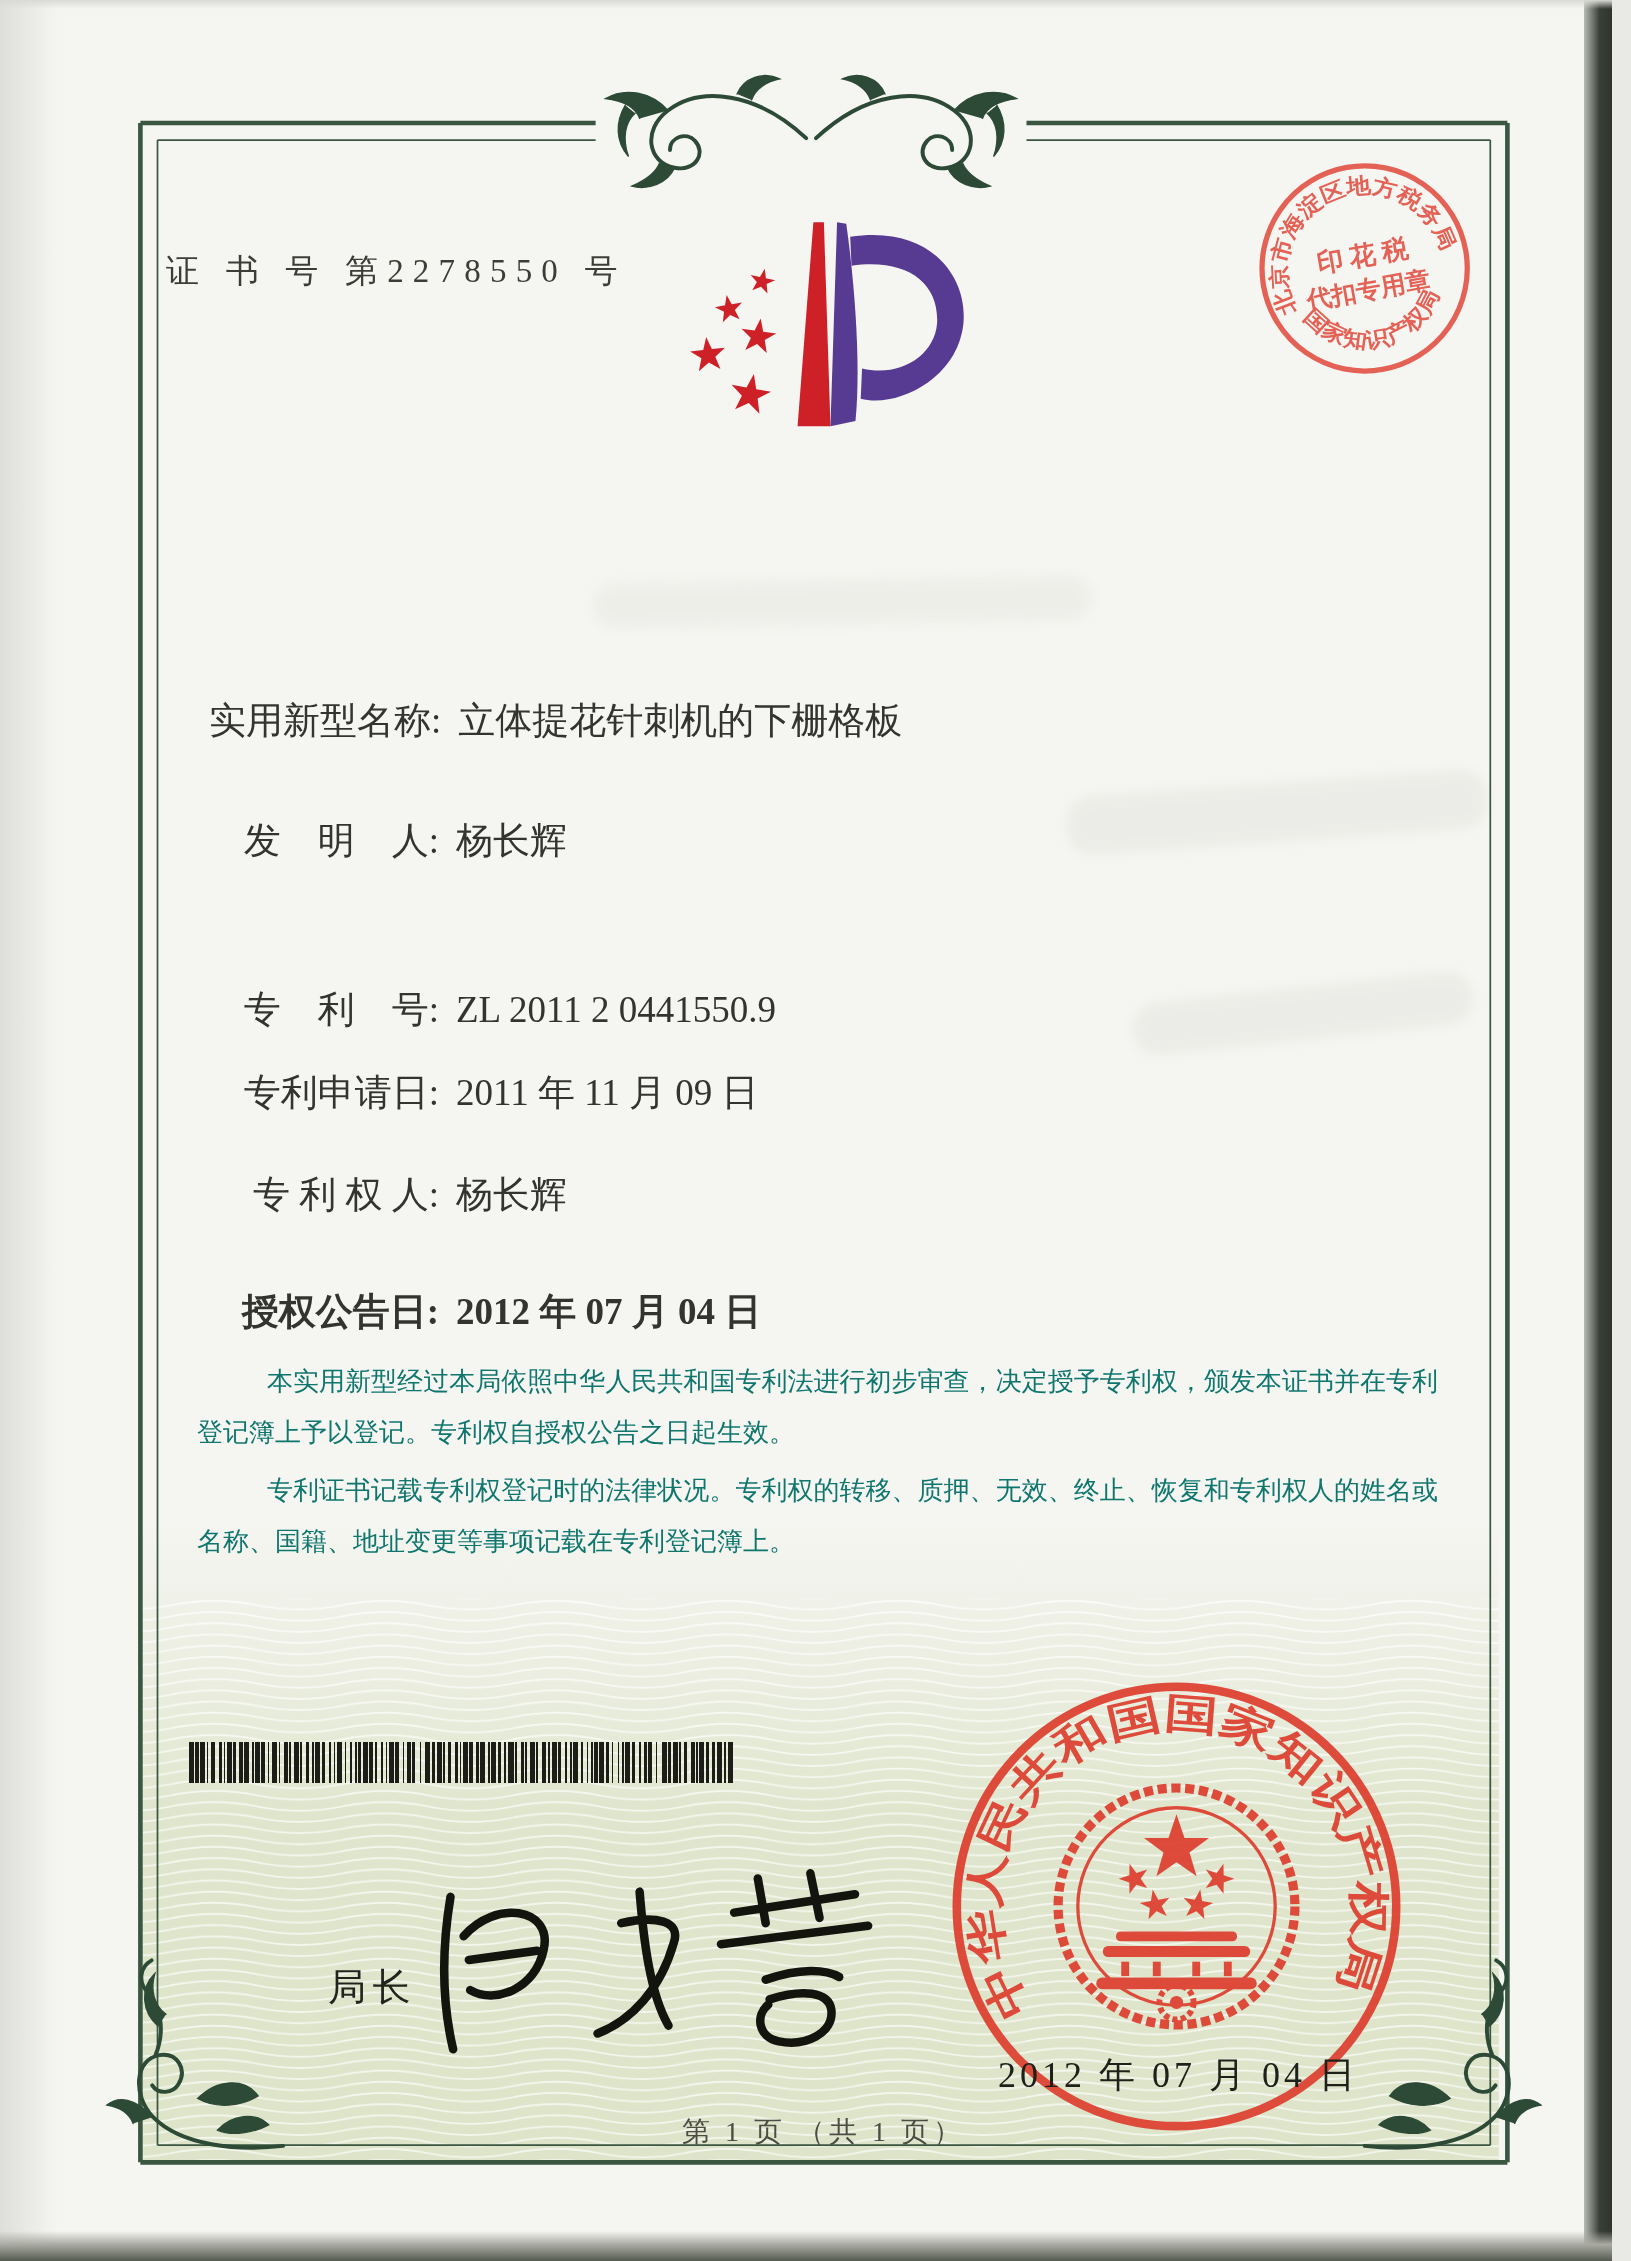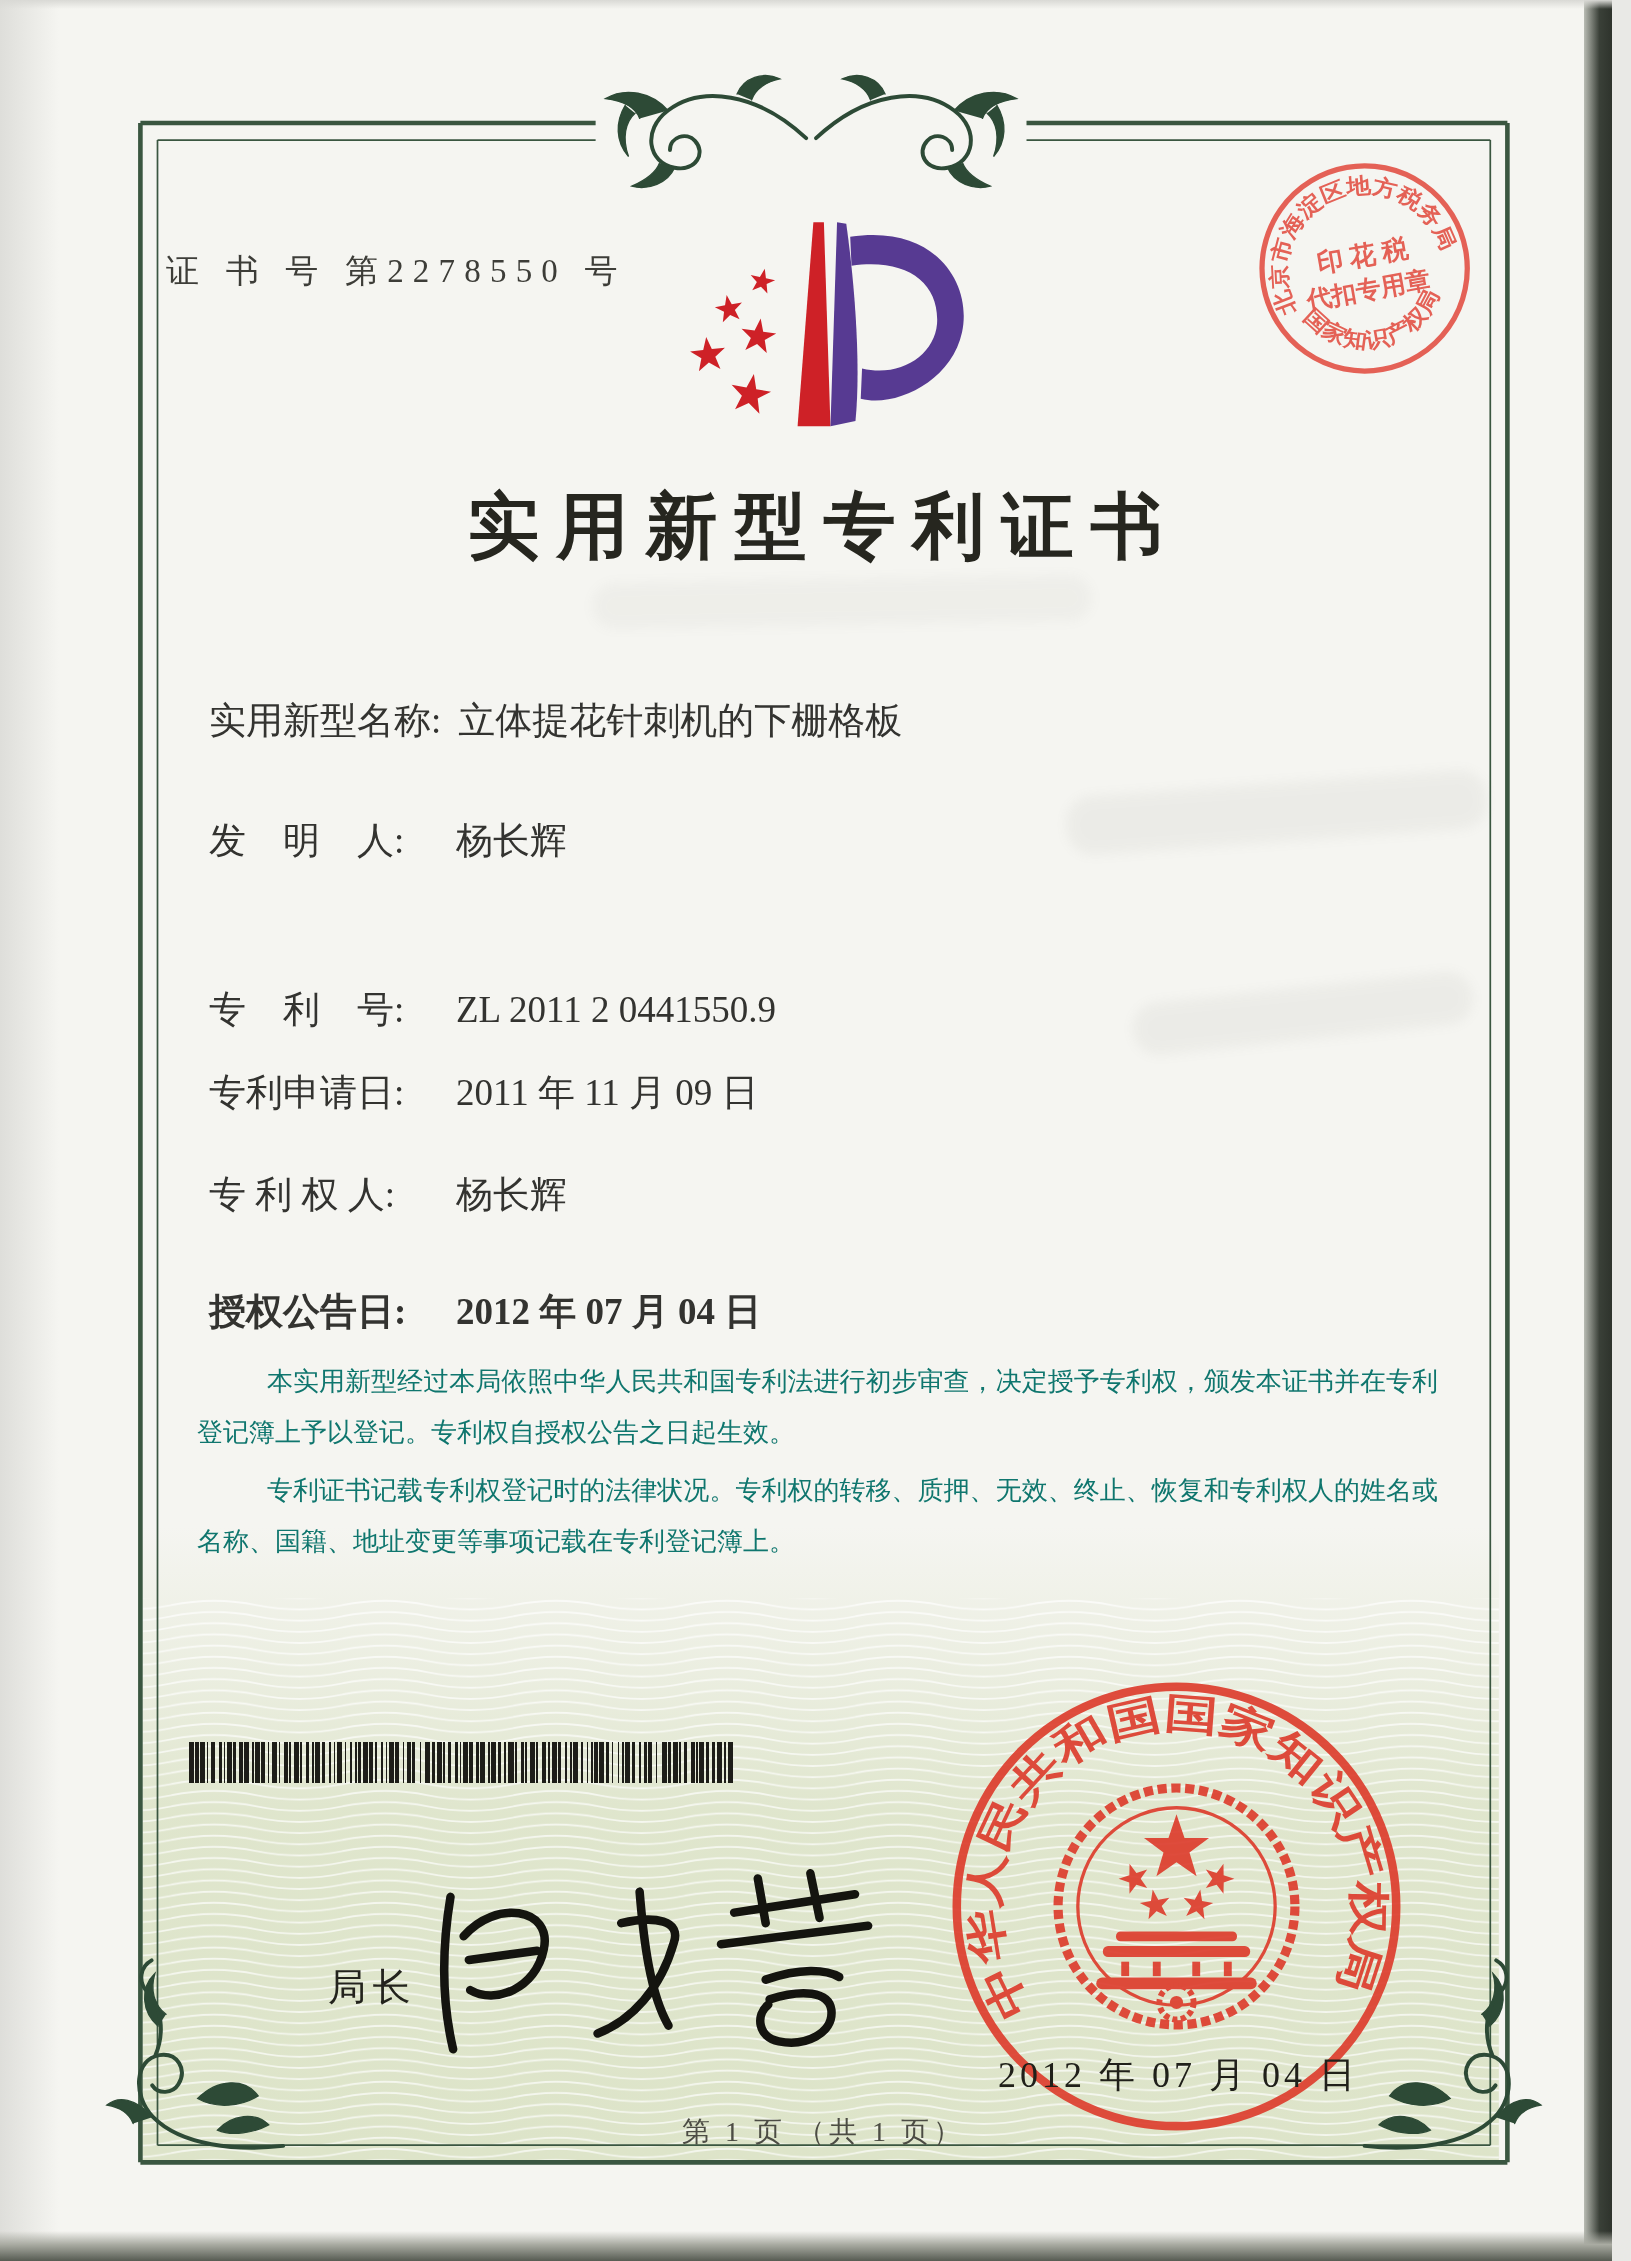--- a/index.html
+++ b/index.html
@@ -15,21 +15,21 @@
   .scan-top-line{position:absolute;left:0;top:0;width:100%;height:9.2px;
         background:linear-gradient(180deg,#d9d9d5,rgba(217,217,213,0));}
   .ghost{position:absolute;background:#86867e;filter:blur(6px);opacity:.08;border-radius:26px;}
   
   .layer{position:absolute;left:0;top:0;width:1632px;height:2261px;pointer-events:none;}
   
   .cert-no{position:absolute;left:166px;top:249px;font-size:33px;letter-spacing:9.2px;color:#3d3d38;}
   .title{position:absolute;left:140px;top:479px;width:1367px;text-align:center;
          font-size:72px;font-weight:700;letter-spacing:17px;color:#26261f;}
   .field{position:absolute;left:209px;font-size:37px;color:#333330;white-space:nowrap;}
-  .flabel{display:inline-block;min-width:230px;}
+  .flabel{display:inline-block;min-width:230px;text-align:right;}
   .fvalue{margin-left:17px;}
   .paras{position:absolute;left:197px;top:1356px;width:1241px;font-size:26px;line-height:51px;
          color:#0f766e;text-align:justify;}
   .paras p{margin:0 0 6.6px 0;text-indent:70px;}
   .barcode{position:absolute;left:189px;top:1742px;width:546px;height:41px;overflow:hidden;white-space:nowrap;font-size:0;}
   .barcode i{display:inline-block;height:100%;background:#1d1d18;}
   .director{position:absolute;left:328px;top:1962px;font-size:38px;letter-spacing:6.6px;color:#23231d;}
   .signature{position:absolute;left:421px;top:1868px;}
   .sealdate{position:absolute;left:955px;top:2051px;width:447px;text-align:center;
             font-size:36px;color:#20201a;letter-spacing:4px;}
@@ -125,21 +125,20 @@
         <textPath href="#tsTop" startOffset="0" textLength="408" lengthAdjust="spacingAndGlyphs">北京市海淀区地方税务局</textPath>
       </text>
       <text fill="#e24d41" font-size="33" font-weight="bold">
         <textPath href="#tsBot" startOffset="0" textLength="255" lengthAdjust="spacingAndGlyphs">国家知识产权局</textPath>
       </text>
       <text x="0" y="-6" text-anchor="middle" fill="#e24d41" font-size="40" font-weight="bold">印 花 税</text>
       <text x="0" y="46" text-anchor="middle" fill="#e24d41" font-size="38" font-weight="bold">代扣专用章</text>
     </g>
   </svg>
 
-  <div class="title">实用新型专利证书</div>
 
   <div class="field" style="top:696px;">
     <span class="flabel">实用新型名称:</span><span class="fvalue">立体提花针刺机的下栅格板</span>
   </div>
   <div class="field" style="top:816px;">
     <span class="flabel">发　明　人:</span><span class="fvalue">杨长辉</span>
   </div>
   <div class="field" style="top:985px;">
     <span class="flabel">专　利　号:</span><span class="fvalue">ZL 2011 2 0441550.9</span>
   </div>

